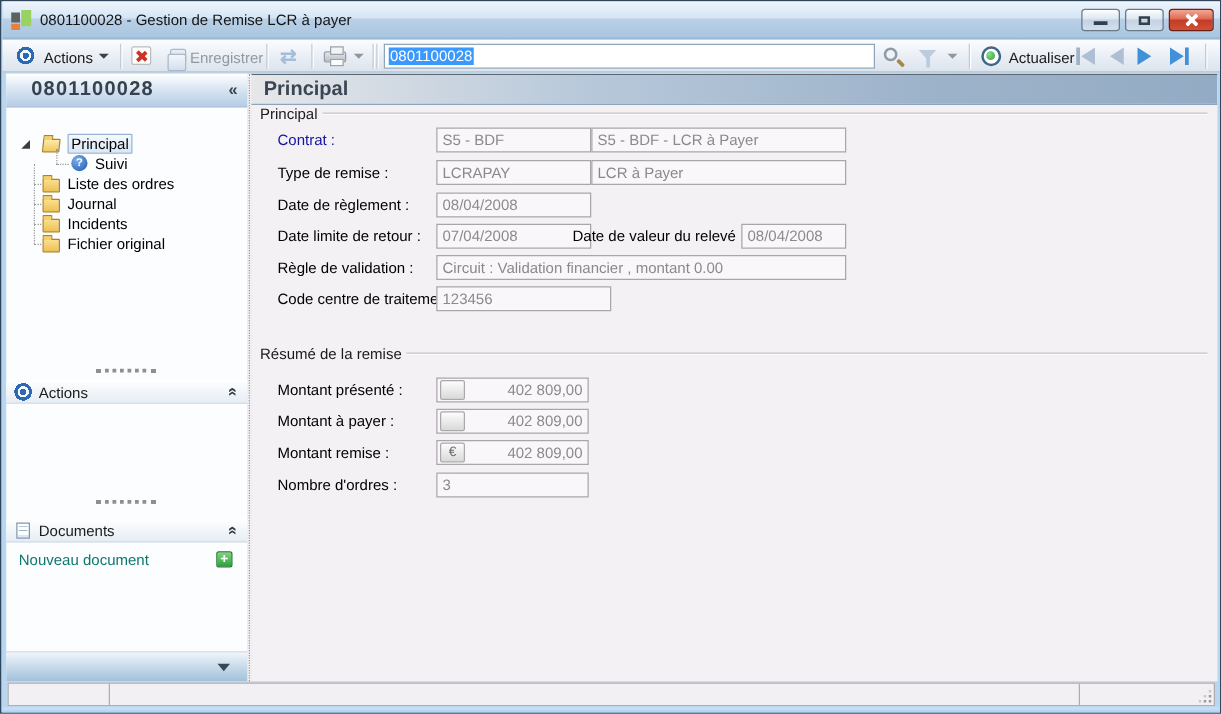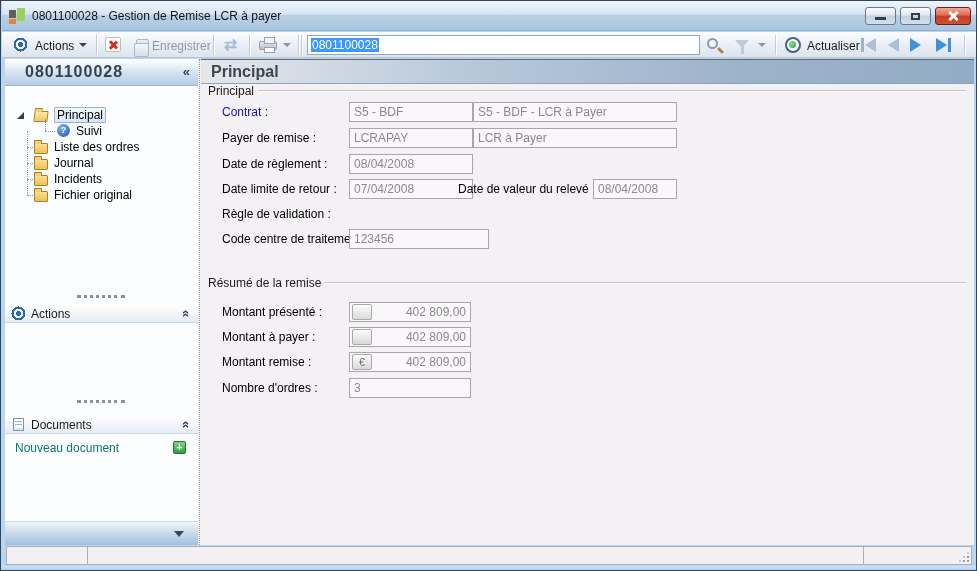--- a/index.html
+++ b/index.html
@@ -284,33 +284,34 @@
       <span class="hdr-text">Principal</span>
     </div>
 
     <span class="grp-label" style="left:7px; top:25px;">Principal</span>
     <span class="grp-line" style="left:57px; top:31px;"></span>
 
     <span class="flabel link" style="left:21px; top:46px;">Contrat :</span>
     <span class="fld" style="left:148px; top:43px; width:124px;">S5 - BDF</span>
     <span class="fld" style="left:272px; top:43px; width:204px;">S5 - BDF - LCR à Payer</span>
 
-    <span class="flabel" style="left:21px; top:72px;">Payer de remise :</span>
+    <span class="flabel" style="left:21px; top:72px;">Type de remise :</span>
     <span class="fld" style="left:148px; top:69px; width:124px;">LCRAPAY</span>
     <span class="fld" style="left:272px; top:69px; width:204px;">LCR à Payer</span>
 
     <span class="flabel" style="left:21px; top:98px;">Date de règlement :</span>
     <span class="fld" style="left:148px; top:95px; width:124px;">08/04/2008</span>
 
     <span class="flabel" style="left:21px; top:123px;">Date limite de retour :</span>
     <span class="fld" style="left:148px; top:120px; width:124px;">07/04/2008</span>
     <span class="flabel" style="left:257px; top:123px;">Date de valeur du relevé :</span>
     <span class="fld" style="left:392px; top:120px; width:84px;">08/04/2008</span>
 
     <span class="flabel" style="left:21px; top:148px;">Règle de validation :</span>
+    <span class="fld" style="left:148px; top:145px; width:328px;">Circuit : Validation financier , montant 0.00</span>
 
     <span class="flabel" style="left:21px; top:173px;">Code centre de traitement :</span>
     <span class="fld" style="left:148px; top:170px; width:140px;">123456</span>
 
     <span class="grp-label" style="left:7px; top:217px;">Résumé de la remise</span>
     <span class="grp-line" style="left:112px; top:223px;"></span>
 
     <span class="flabel" style="left:21px; top:246px;">Montant présenté :</span>
     <span class="fld amount" style="left:148px; top:243px; width:122px;">
       <span class="fld-btn"></span>

